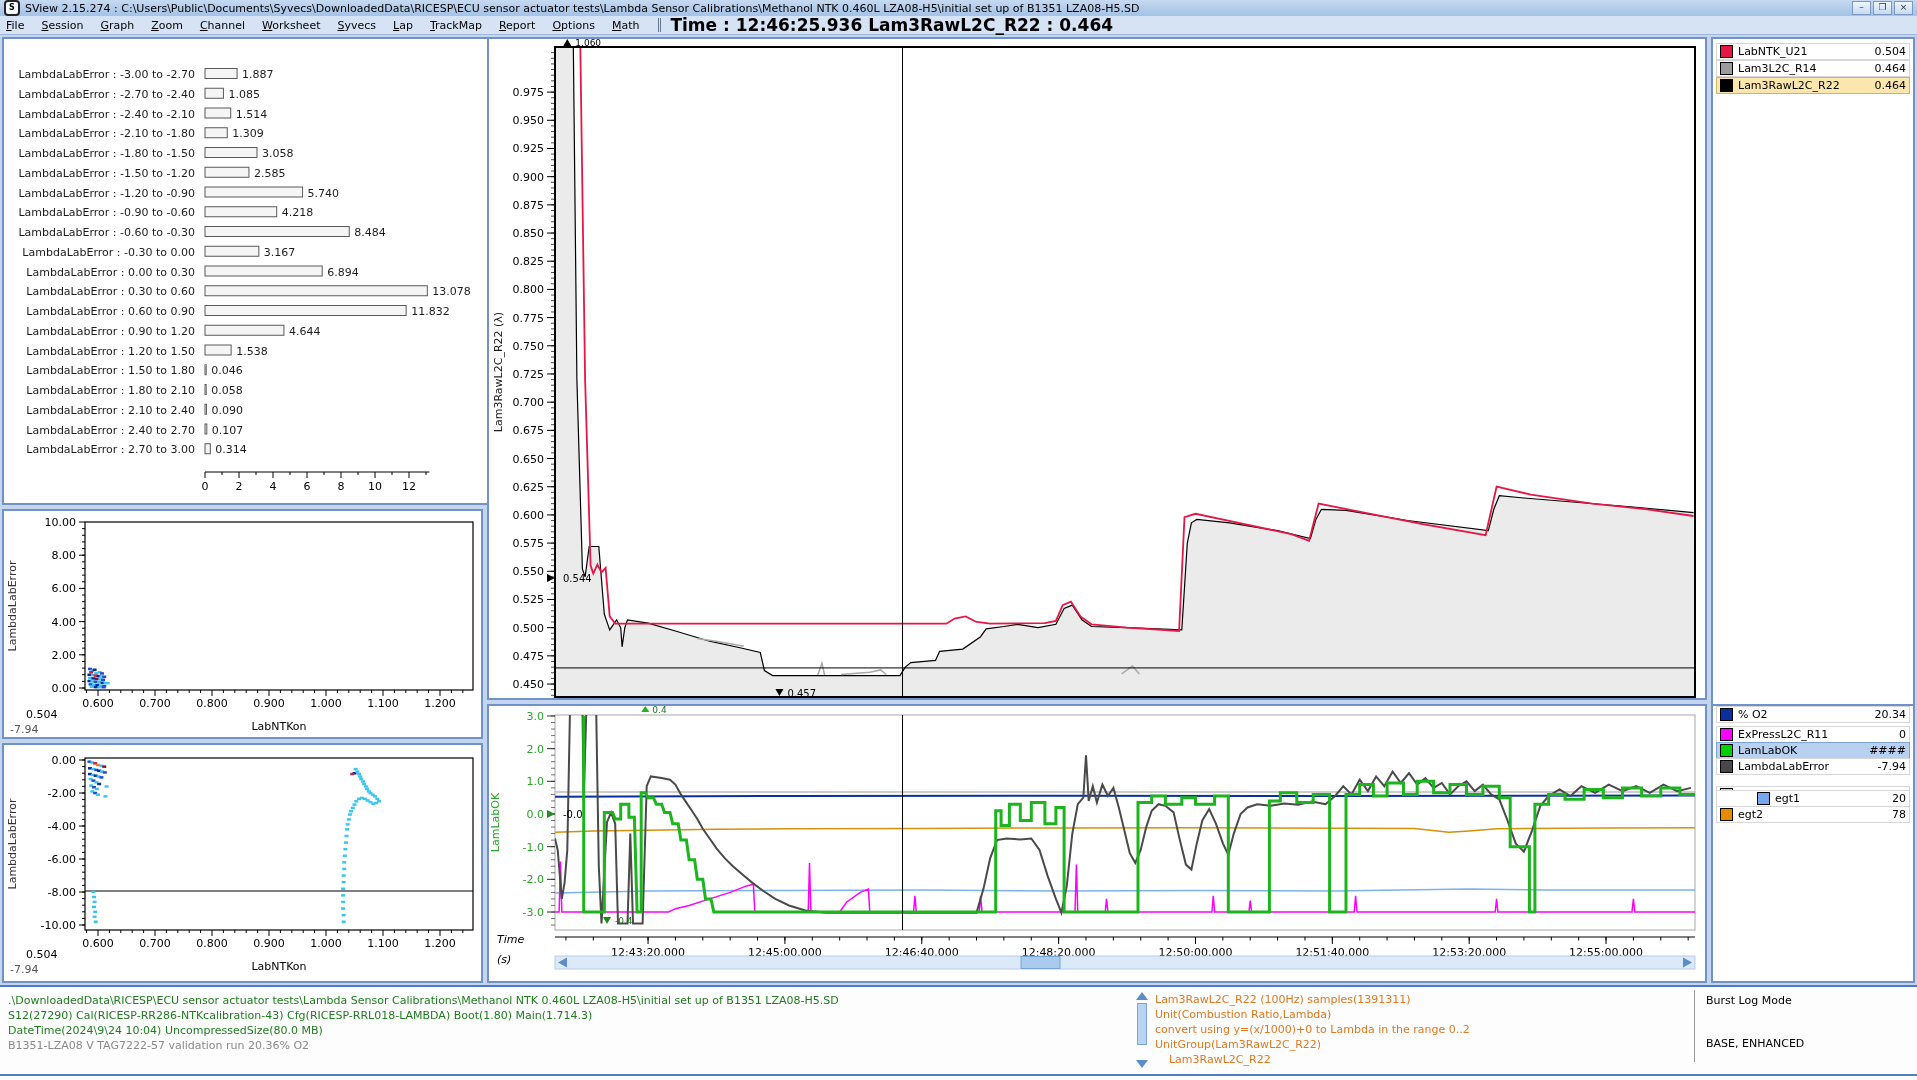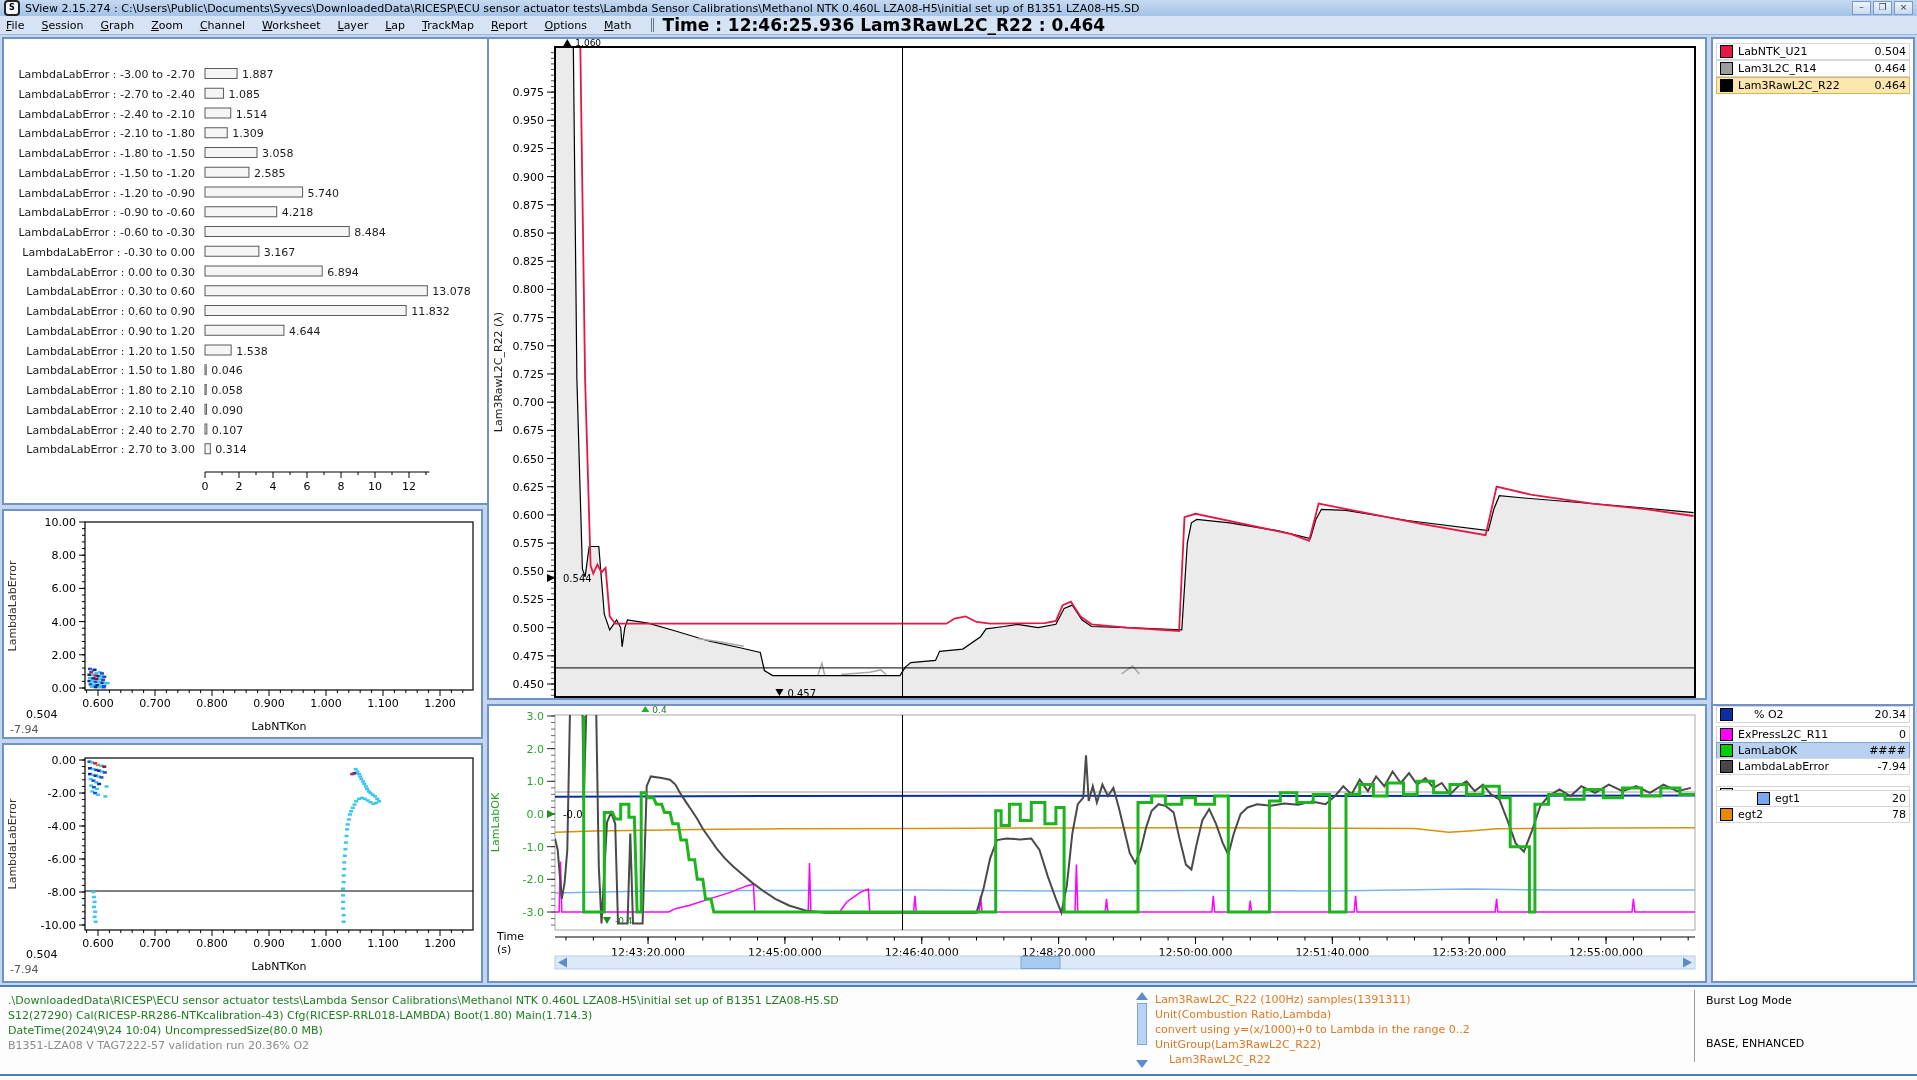--- a/index.html
+++ b/index.html
@@ -29,21 +29,21 @@
   .sb-left .ln.muted{color:#8a8a8a;}
   .sb-mid{position:absolute;left:1155px;top:5px;width:520px;line-height:15px;white-space:pre;color:#e07820;}
   .sb-scroll{position:absolute;left:1136px;top:5px;width:13px;height:76px;}
   .sb-scroll .arr{position:absolute;left:0;width:0;height:0;border-left:6px solid transparent;border-right:6px solid transparent;}
   .sb-scroll .up{top:0;border-bottom:8px solid #5c8cc9;}
   .sb-scroll .dn{bottom:0;border-top:8px solid #5c8cc9;}
   .sb-scroll .thumb{position:absolute;left:1px;top:11px;width:10px;height:42px;background:#b9d4f2;border:1px solid #7aa5dd;box-sizing:border-box;}
   .sb-right-div{position:absolute;left:1694px;top:3px;width:1px;height:72px;background:#9a9a9a;}
   .sb-right{position:absolute;left:1706px;top:6px;line-height:15px;white-space:nowrap;}
   .sb-right .ln2{margin-top:28px;}
-  .timelabel{position:absolute;color:#000;line-height:13px;}
+  .timelabel{position:absolute;color:#000;line-height:20px;font-style:italic;}
 </style>
 </head>
 <body>
 
 <div class="titlebar">
   <div class="appicon">S</div>
   <div class="title">SView 2.15.274   :   C:\Users\Public\Documents\Syvecs\DownloadedData\RICESP\ECU sensor actuator tests\Lambda Sensor Calibrations\Methanol NTK 0.460L LZA08-H5\initial set up of B1351 LZA08-H5.SD</div>
   <div class="wincontrols">
     <div class="winbtn">–</div>
     <div class="winbtn">❐</div>
@@ -52,21 +52,21 @@
 </div>
 
 <div class="menubar">
   <div id="menu-items" style="display:flex;">
       <div class="menu-item">File</div>
       <div class="menu-item">Session</div>
       <div class="menu-item">Graph</div>
       <div class="menu-item">Zoom</div>
       <div class="menu-item">Channel</div>
       <div class="menu-item">Worksheet</div>
-      <div class="menu-item">Layer</div>
+      <div class="menu-item">Syvecs</div>
       <div class="menu-item">Lap</div>
       <div class="menu-item">TrackMap</div>
       <div class="menu-item">Report</div>
       <div class="menu-item">Options</div>
       <div class="menu-item">Math</div>
     </div>
   <div class="menu-sep"></div>
   <div class="menu-status">Time : 12:46:25.936  Lam3RawL2C_R22 : 0.464</div>
 </div>
 
@@ -785,21 +785,21 @@
       </div>
       <div class="leg-row sel-tan" style="top: 38px;">
         <span class="leg-swatch" style="background: rgb(0, 0, 0);"></span>
         <span class="leg-label">Lam3RawL2C_R22</span>
         <span class="leg-value">0.464</span>
       </div>
     </div>
 </div>
 <div class="panel" style="left:1711px;top:704px;width:204px;height:279px;">
   <div id="legend-bottom-rows">
-      <div class="leg-row" style="top: 0; gap: 16px;">
+      <div class="leg-row" style="top: 0;">
         <span class="leg-swatch" style="background: rgb(11, 47, 160);"></span>
         <span class="leg-label">% O2</span>
         <span class="leg-value">20.34</span>
       </div>
       <div class="leg-row" style="top: 20px;">
         <span class="leg-swatch" style="background: rgb(255, 0, 255);"></span>
         <span class="leg-label">ExPressL2C_R11</span>
         <span class="leg-value">0</span>
       </div>
       <div class="leg-row sel-blue" style="top: 36px;">

